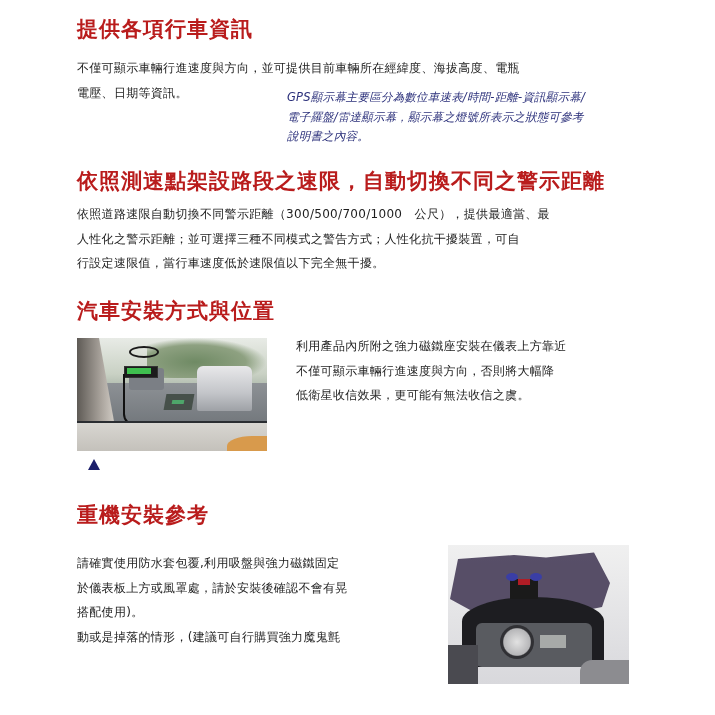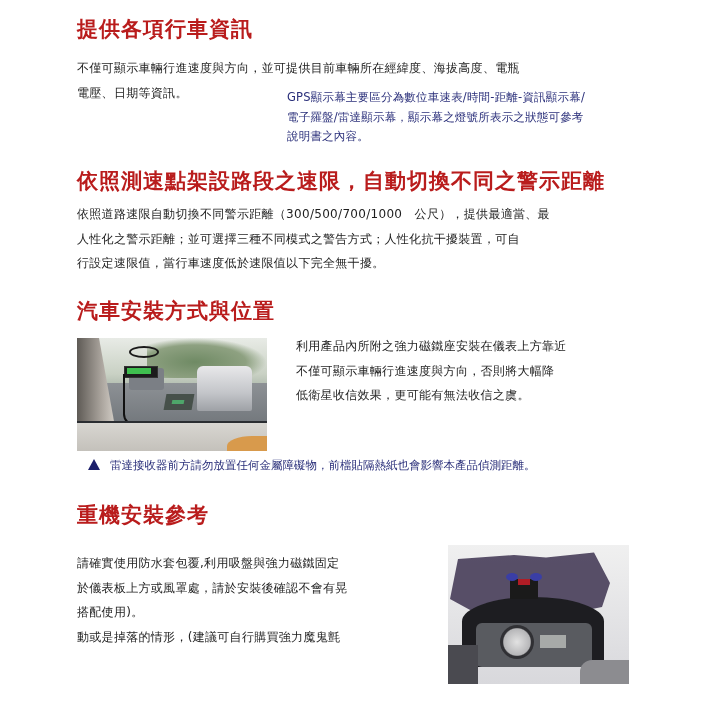--- a/index.html
+++ b/index.html
@@ -59,21 +59,21 @@
   .photo2 .left { position:absolute; left:0; top:100px; width:30px; height:39px; background:#4a4a50; }
 </style>
 </head>
 <body>
 
 <div class="abs h" style="left:77px;top:16px;">提供各項行車資訊</div>
 <div class="abs p" style="left:77px;top:56px;">
   <span class="line">不僅可顯示車輛行進速度與方向，並可提供目前車輛所在經緯度、海拔高度、電瓶</span>
   <span class="line">電壓、日期等資訊。</span>
 </div>
-<div class="abs note" style="left:287px;top:88px;">
+<div class="abs note" style="left:287px;top:88px;font-style:italic;">
   <span class="line">GPS顯示幕主要區分為數位車速表/時間-距離-資訊顯示幕/</span>
   <span class="line">電子羅盤/雷達顯示幕，顯示幕之燈號所表示之狀態可參考</span>
   <span class="line">說明書之內容。</span>
 </div>
 
 <div class="abs h" style="left:77px;top:168px;">依照測速點架設路段之速限，自動切換不同之警示距離</div>
 <div class="abs p" style="left:77px;top:202px;">
   <span class="line">依照道路速限自動切換不同警示距離（300/500/700/1000　公尺），提供最適當、最</span>
   <span class="line">人性化之警示距離；並可選擇三種不同模式之警告方式；人性化抗干擾裝置，可自</span>
   <span class="line">行設定速限值，當行車速度低於速限值以下完全無干擾。</span>
@@ -97,21 +97,21 @@
   <div class="dashedge"></div>
     <div class="dash"></div>
     <div class="orange"></div>
 </div>
 <div class="abs p" style="left:296px;top:334px;">
   <span class="line">利用產品內所附之強力磁鐵座安裝在儀表上方靠近</span>
   <span class="line">不僅可顯示車輛行進速度與方向，否則將大幅降</span>
   <span class="line">低衛星收信效果，更可能有無法收信之虞。</span>
 </div>
 <div class="abs warn" style="left:88px;top:457px;">
-  <span class="tri" style="vertical-align:-1px;margin-right:10px;"></span><span>雷達接收器前方請勿放置任何金屬障礙物，前檔貼隔熱紙也會影響本產品偵測距離。</span>
+  <span class="tri" style="vertical-align:-1px;margin-right:10px;"></span>
 </div>
 
 <div class="abs h" style="left:77px;top:502px;">重機安裝參考</div>
 <div class="abs p" style="left:77px;top:538px;margin-top:13px;">
   <span class="line">請確實使用防水套包覆,利用吸盤與強力磁鐵固定</span>
   <span class="line">於儀表板上方或風罩處，請於安裝後確認不會有晃</span>
   <span class="line">搭配使用)。</span>
   <span class="line">動或是掉落的情形，(建議可自行購買強力魔鬼氈</span>
 </div>
 <div class="abs photo2">

